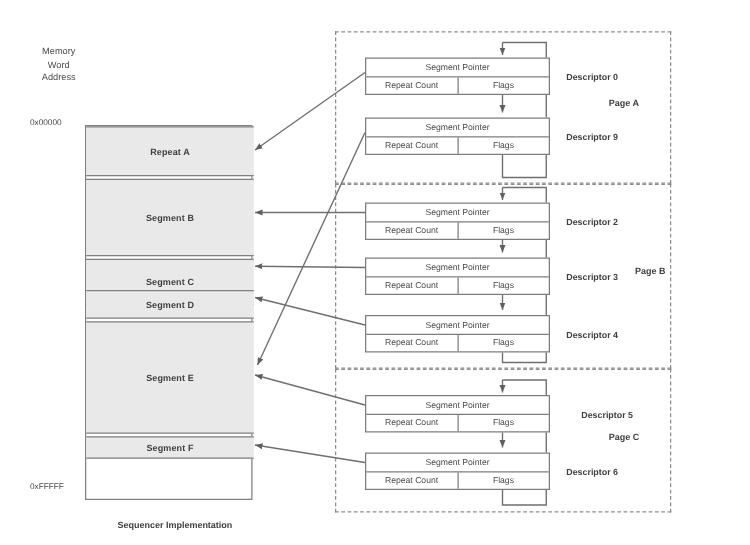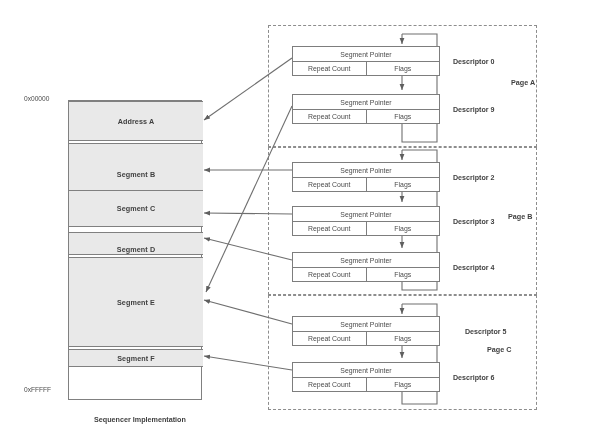--- a/index.html
+++ b/index.html
@@ -41,52 +41,57 @@
                     font-size:6.9px;color:#4a4a4a;}
   .desc .row2 .cell.left{border-right:1.3px solid #7d7d7d;}
   .desc-label{position:absolute;font-size:7.1px;font-weight:bold;color:#3f3f3f;
               white-space:nowrap;}
 </style>
 </head>
 <body>
 
 <div id="stage">
 
+  <div class="axis-label" style="left:18px;top:36px;">
+    <div>Memory</div>
+    <div>Word</div>
+    <div>Address</div>
+  </div>
 
   <div class="addr" style="left:24px;top:95px;">0x00000</div>
   <div class="addr" style="left:24px;top:386px;">0xFFFFF</div>
 
   <div class="memmap">
     <div class="seg" style="top:0px;height:40px;">
-      <span>Address A</span>
+      <span>Repeat A</span>
     </div>
     <div class="seg" style="top:42px;height:62px;">
       <span>Segment B</span>
     </div>
-    <div class="seg" style="top:89px;height:37px;">
+    <div class="seg" style="top:106px;height:37px;">
       <span>Segment C</span>
     </div>
-    <div class="seg" style="top:131px;height:23px;align-items:flex-end;">
+    <div class="seg" style="top:131px;height:23px;">
       <span>Segment D</span>
     </div>
     <div class="seg" style="top:156px;height:90px;">
       <span>Segment E</span>
     </div>
     <div class="seg" style="top:248px;height:18px;">
       <span>Segment F</span>
     </div>
   </div>
 
   <div class="caption" style="left:78px;top:415px;margin-left:16px;">Sequencer Implementation</div>
 
   <div class="page" style="left:268px;top:25px;width:269px;height:122px;"></div>
   <div class="page" style="left:268px;top:147px;width:269px;height:148px;"></div>
   <div class="page" style="left:268px;top:295px;width:269px;height:115px;"></div>
 
-  <div class="page-label" style="left:487px;top:78px;margin-left:24px;">Page A</div>
+  <div class="page-label" style="left:487px;top:78px;">Page A</div>
   <div class="page-label" style="left:508px;top:212px;">Page B</div>
   <div class="page-label" style="left:487px;top:345px;">Page C</div>
 
   <svg id="wires" viewBox="0 0 600 436">
     <defs>
       <marker id="ah" markerWidth="7" markerHeight="7" refX="6" refY="3" orient="auto" markerUnits="userSpaceOnUse">
         <path d="M0,0.6 L6,3 L0,5.4 z" fill="#5f5f5f"></path>
       </marker>
     </defs>
     <g stroke="#6f6f6f" stroke-width="1.1" fill="none">

